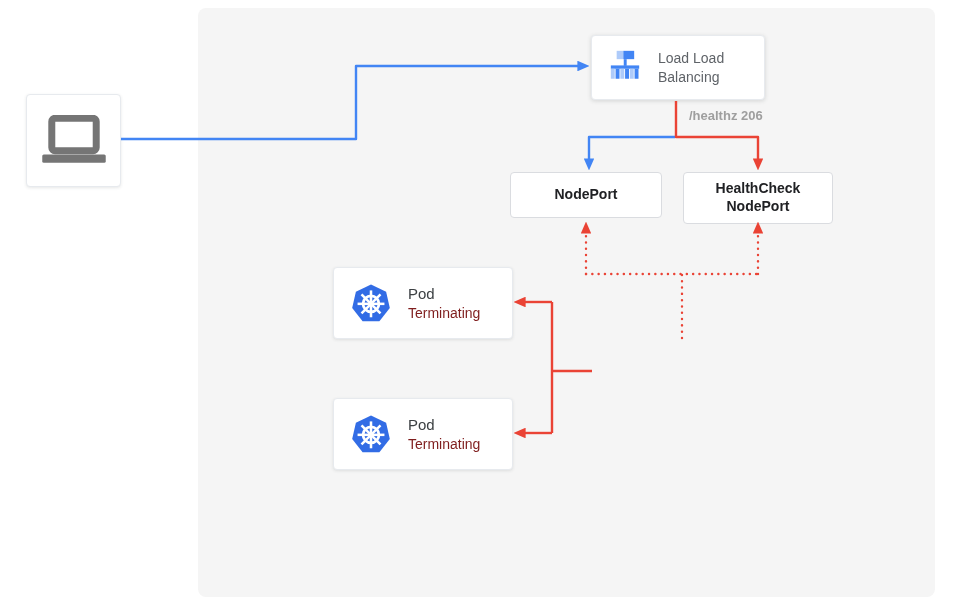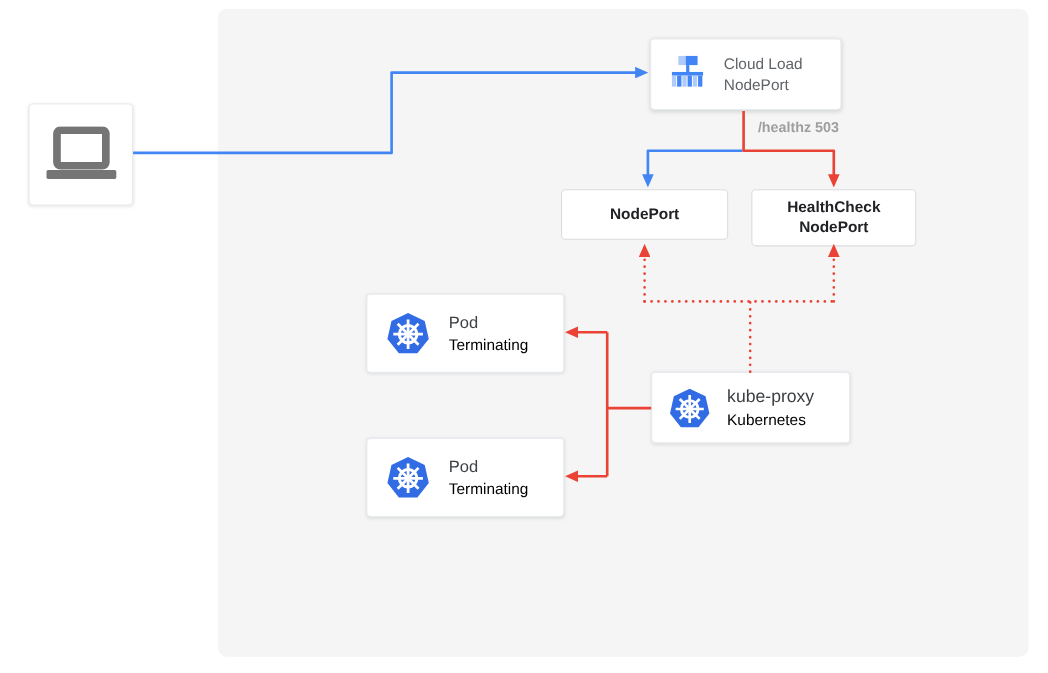--- a/index.html
+++ b/index.html
@@ -28,21 +28,21 @@
   .hc-card{left:683px;top:172px;width:150px;height:52px;}
   .port-label{font-size:14px;font-weight:bold;color:#202124;line-height:1.28;}
 
   .pod-card{width:180px;height:72px;padding-left:16px;gap:16px;}
   .pod1{left:333px;top:267px;}
   .pod2{left:333px;top:398px;}
   .kp-card{left:592px;top:338px;width:181px;height:65px;padding-left:14px;gap:14px;}
 
   .card-title{font-size:15px;color:#3c4043;line-height:1.3;}
   .kp-title{font-size:16px;}
-  .card-sub{font-size:14px;color:#000000;line-height:1.3;}
+  .card-sub{font-size:14px;color:#7f1d1d;line-height:1.3;}
 
   .lines{position:absolute;left:0;top:0;z-index:6;pointer-events:none;}
   .solid{fill:none;stroke-width:2.4;stroke-linejoin:round;}
   .dotted{fill:none;stroke-width:2.4;stroke-linecap:round;stroke-dasharray:0.1 6.2;}
 </style>
 </head>
 <body>
 
 <div id="canvas">
 
@@ -87,24 +87,24 @@
       <rect x="22" y="2" width="13" height="10" style="fill:var(--lb-icon-blue,#4285f4)"></rect>
       <rect x="22.5" y="12" width="3.5" height="8" style="fill:var(--lb-icon-blue,#4285f4)"></rect>
       <rect x="7" y="19.5" width="34" height="4" style="fill:var(--lb-icon-blue,#4285f4)"></rect>
       <rect x="7" y="23.5" width="4.7" height="12" style="fill:var(--lb-icon-light-blue,#aecbfa)"></rect>
       <rect x="12.7" y="23.5" width="4.7" height="12" style="fill:var(--lb-icon-blue,#4285f4)"></rect>
       <rect x="18.4" y="23.5" width="4.7" height="12" style="fill:var(--lb-icon-light-blue,#aecbfa)"></rect>
       <rect x="24.1" y="23.5" width="4.7" height="12" style="fill:var(--lb-icon-blue,#4285f4)"></rect>
       <rect x="29.8" y="23.5" width="4.7" height="12" style="fill:var(--lb-icon-light-blue,#aecbfa)"></rect>
       <rect x="35.5" y="23.5" width="4.7" height="12" style="fill:var(--lb-icon-blue,#4285f4)"></rect>
     </svg>
-    <div class="clb-text">Cloud Load NodePort</div>
+    <div class="clb-text">Load Load Balancing</div>
   </div>
 
-  <div class="healthz-label">/healthz 503</div>
+  <div class="healthz-label">/healthz 206</div>
 
   <div class="card port-card nodeport-card">
     <div class="port-label">NodePort</div>
   </div>
 
   <div class="card port-card hc-card">
     <div class="port-label">
       <div>HealthCheck</div>
       <div>NodePort</div>
     </div>
@@ -147,35 +147,14 @@
       </g>
       <circle cx="50" cy="52" r="19" fill="none" stroke="#ffffff" stroke-width="6.5"></circle>
       <circle cx="50" cy="52" r="6" fill="#ffffff"></circle>
     </svg>
     <div>
       <div class="card-title">Pod</div>
       <div class="card-sub">Terminating</div>
     </div>
   </div>
 
-  <div class="card kp-card">
-    <svg width="40" height="40" viewBox="0 0 100 100">
-      <polygon points="50,6 86,23.3 94.8,62.2 70,93.4 30,93.4 5.2,62.2 14,23.3" style="fill:var(--k8s-blue,#326ce5)"></polygon>
-      <g stroke="#ffffff" stroke-width="6">
-        <line x1="50" y1="52" x2="50" y2="20"></line>
-          <line x1="50" y1="52" x2="72.6" y2="29.4"></line>
-        <line x1="50" y1="52" x2="82" y2="52"></line>
-          <line x1="50" y1="52" x2="72.6" y2="74.6"></line>
-        <line x1="50" y1="52" x2="50" y2="84"></line>
-          <line x1="50" y1="52" x2="27.4" y2="74.6"></line>
-        <line x1="50" y1="52" x2="18" y2="52"></line>
-          <line x1="50" y1="52" x2="27.4" y2="29.4"></line>
-      </g>
-      <circle cx="50" cy="52" r="19" fill="none" stroke="#ffffff" stroke-width="6.5"></circle>
-      <circle cx="50" cy="52" r="6" fill="#ffffff"></circle>
-    </svg>
-    <div>
-      <div class="card-title kp-title">kube-proxy</div>
-      <div class="card-sub">Kubernetes</div>
-    </div>
-  </div>
 
 </div>
 
 </body></html>

